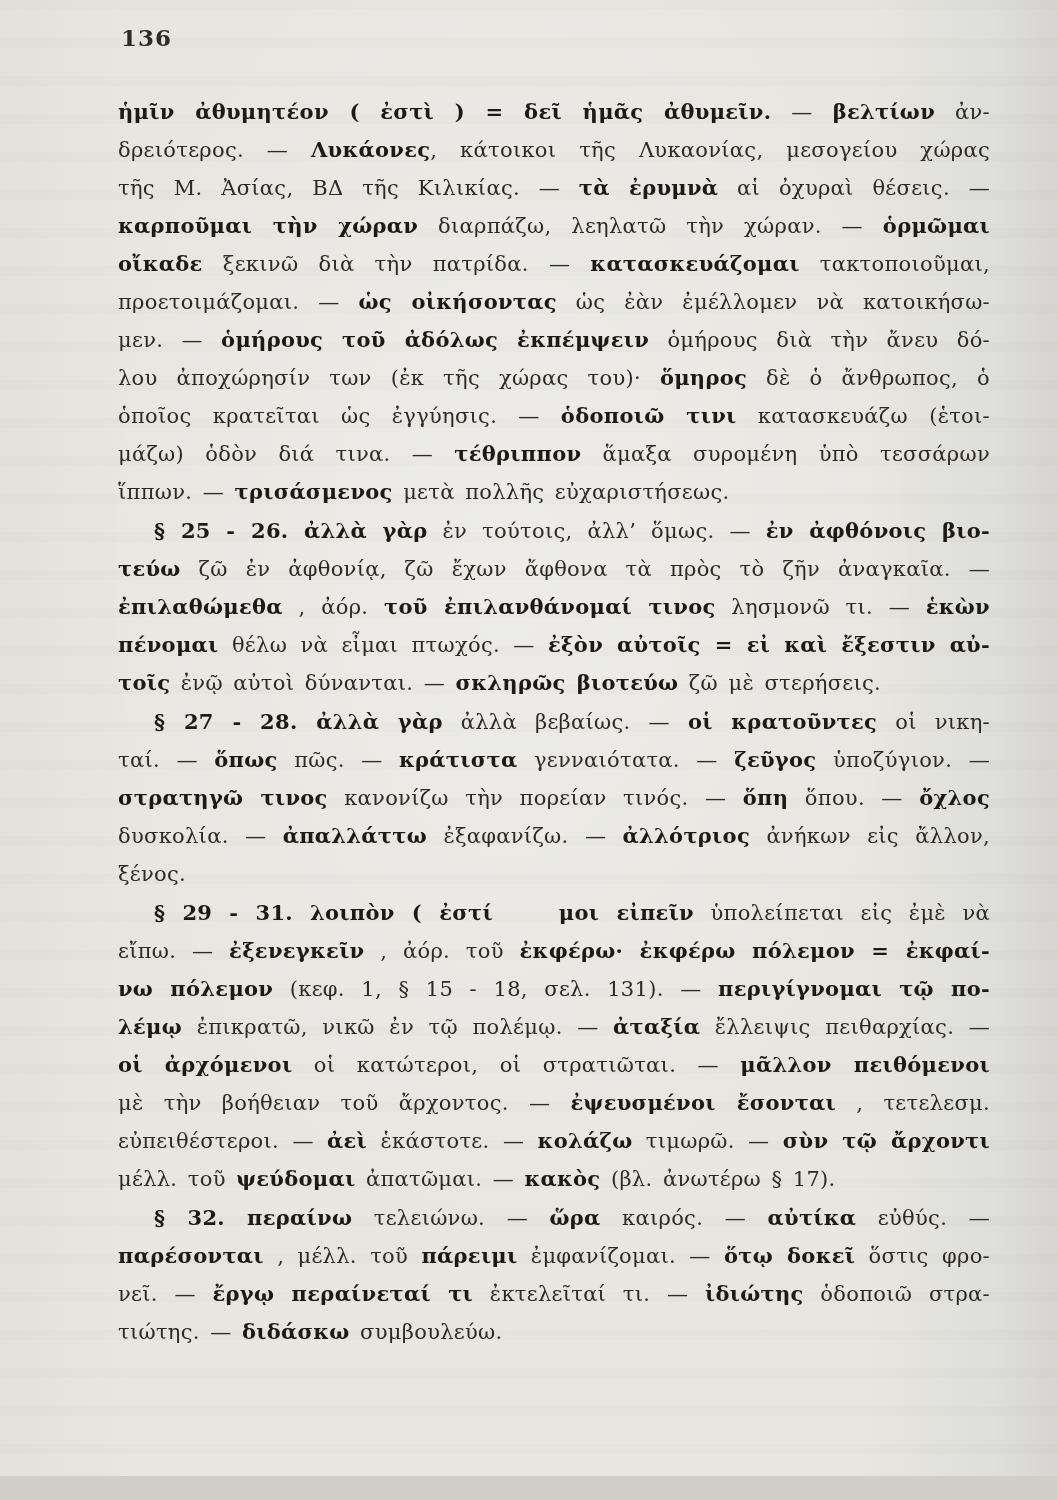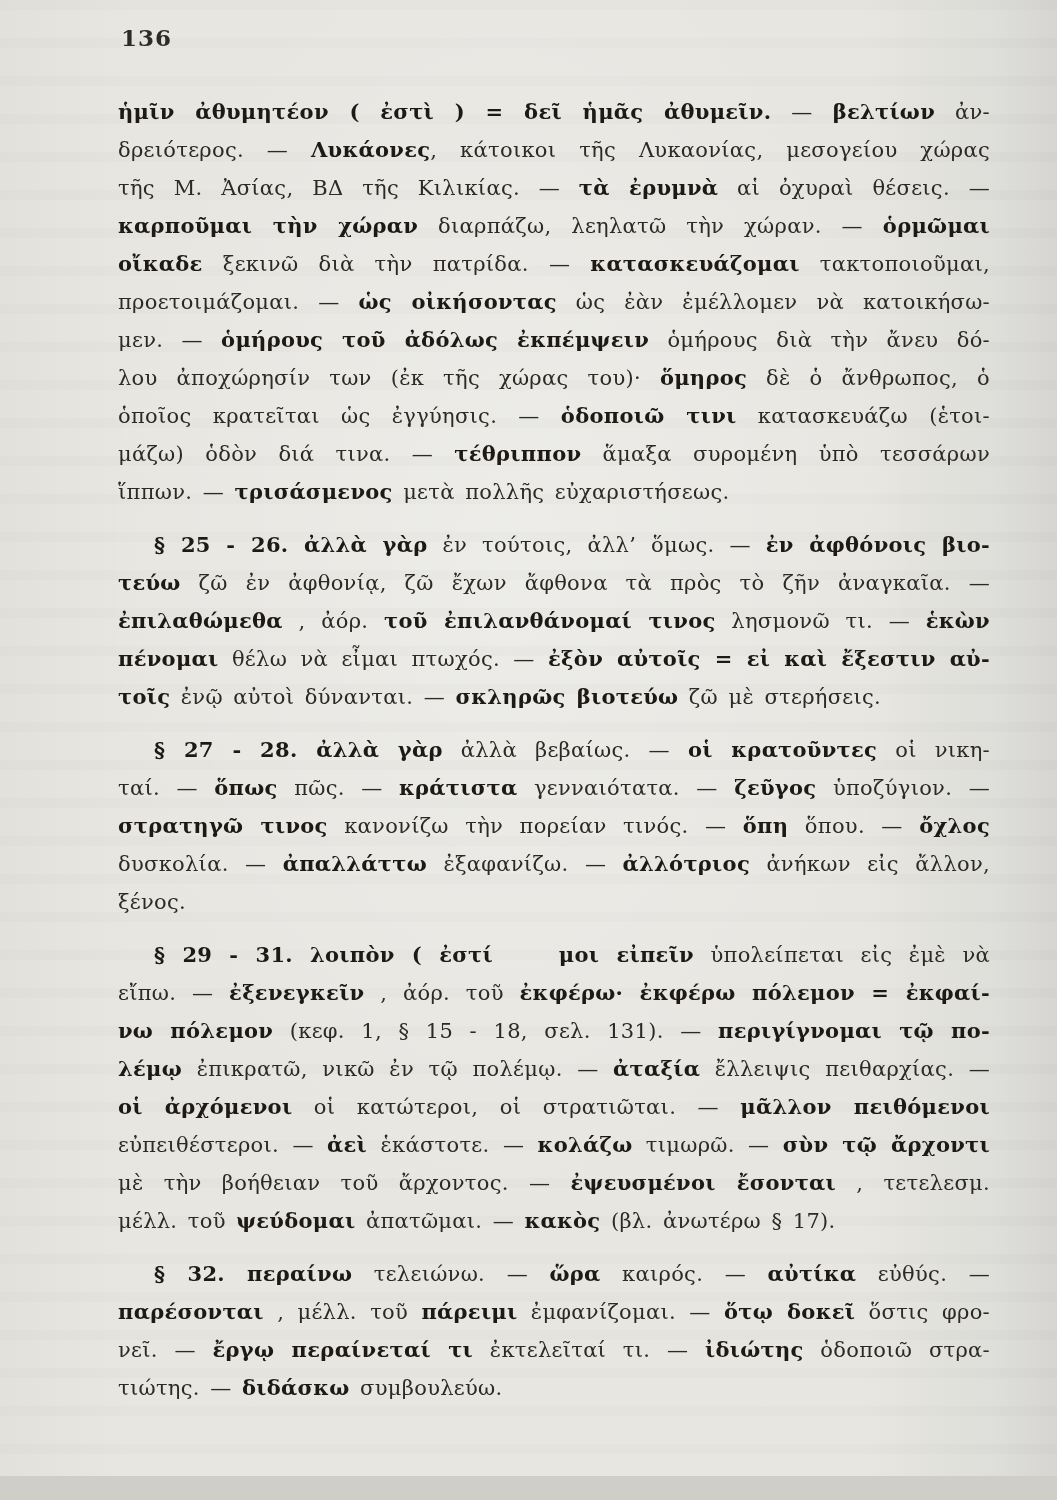--- a/index.html
+++ b/index.html
@@ -39,21 +39,21 @@
     letter-spacing: 1px;
     color: #2e2b26;
   }
   .text-block {
     position: absolute;
     left: 118px;
     top: 100px;
     width: 872px;
   }
   .para { margin: 0; }
-  .para + .para { margin-top: 15px; }
+  .para + .para { margin-top: 1px; }
   .line {
     height: 38px;
     line-height: 24px;
     font-size: 21px;
     letter-spacing: 0.3px;
     text-align: justify;
     text-align-last: justify;
     white-space: normal;
   }
   .line.last {
@@ -97,22 +97,22 @@
         <div class="line"><span class="lemma">στρατηγῶ τινος</span><span class="gloss"> κανονίζω τὴν πορείαν τινός. — </span><span class="lemma">ὅπη</span><span class="gloss"> ὅπου. — </span><span class="lemma">ὄχλος</span></div>
         <div class="line"><span class="gloss">δυσκολία. — </span><span class="lemma">ἀπαλλάττω</span><span class="gloss"> ἐξαφανίζω. — </span><span class="lemma">ἀλλότριος</span><span class="gloss"> ἀνήκων εἰς ἄλλον,</span></div>
         <div class="line last"><span class="gloss">ξένος.</span></div>
       </div>
       <div class="para">
         <div class="line indent"><span class="lemma">§ 29 - 31. λοιπὸν ( ἐστί</span><span class="gloss">&nbsp;&nbsp;&nbsp; </span><span class="lemma">μοι εἰπεῖν</span><span class="gloss"> ὑπολείπεται εἰς ἐμὲ νὰ</span></div>
         <div class="line"><span class="gloss">εἴπω. — </span><span class="lemma">ἐξενεγκεῖν</span><span class="gloss"> , ἀόρ. τοῦ </span><span class="lemma">ἐκφέρω· ἐκφέρω πόλεμον = ἐκφαί-</span></div>
         <div class="line"><span class="lemma">νω πόλεμον</span><span class="gloss"> (κεφ. 1, § 15 - 18, σελ. 131). — </span><span class="lemma">περιγίγνομαι τῷ πο-</span></div>
         <div class="line"><span class="lemma">λέμῳ</span><span class="gloss"> ἐπικρατῶ, νικῶ ἐν τῷ πολέμῳ. — </span><span class="lemma">ἀταξία</span><span class="gloss"> ἔλλειψις πειθαρχίας. —</span></div>
         <div class="line"><span class="lemma">οἱ ἀρχόμενοι</span><span class="gloss"> οἱ κατώτεροι, οἱ στρατιῶται. — </span><span class="lemma">μᾶλλον πειθόμενοι</span></div>
+        <div class="line"><span class="gloss">μὲ τὴν βοήθειαν τοῦ ἄρχοντος. — </span><span class="lemma">ἐψευσμένοι ἔσονται</span><span class="gloss"> , τετελεσμ.</span></div>
         <div class="line"><span class="gloss">εὐπειθέστεροι. — </span><span class="lemma">ἀεὶ</span><span class="gloss"> ἑκάστοτε. — </span><span class="lemma">κολάζω</span><span class="gloss"> τιμωρῶ. — </span><span class="lemma">σὺν τῷ ἄρχοντι</span></div>
-        <div class="line"><span class="gloss">μὲ τὴν βοήθειαν τοῦ ἄρχοντος. — </span><span class="lemma">ἐψευσμένοι ἔσονται</span><span class="gloss"> , τετελεσμ.</span></div>
         <div class="line last"><span class="gloss">μέλλ. τοῦ </span><span class="lemma">ψεύδομαι</span><span class="gloss"> ἀπατῶμαι. — </span><span class="lemma">κακὸς</span><span class="gloss"> (βλ. ἀνωτέρω § 17).</span></div>
       </div>
       <div class="para">
         <div class="line indent"><span class="lemma">§ 32. περαίνω</span><span class="gloss"> τελειώνω. — </span><span class="lemma">ὥρα</span><span class="gloss"> καιρός. — </span><span class="lemma">αὐτίκα</span><span class="gloss"> εὐθύς. —</span></div>
         <div class="line"><span class="lemma">παρέσονται</span><span class="gloss"> , μέλλ. τοῦ </span><span class="lemma">πάρειμι</span><span class="gloss"> ἐμφανίζομαι. — </span><span class="lemma">ὅτῳ δοκεῖ</span><span class="gloss"> ὅστις φρο-</span></div>
         <div class="line"><span class="gloss">νεῖ. — </span><span class="lemma">ἔργῳ περαίνεταί τι</span><span class="gloss"> ἐκτελεῖταί τι. — </span><span class="lemma">ἰδιώτης</span><span class="gloss"> ὁδοποιῶ στρα-</span></div>
         <div class="line last"><span class="gloss">τιώτης. — </span><span class="lemma">διδάσκω</span><span class="gloss"> συμβουλεύω.</span></div>
       </div>
     </div>
 </div>

